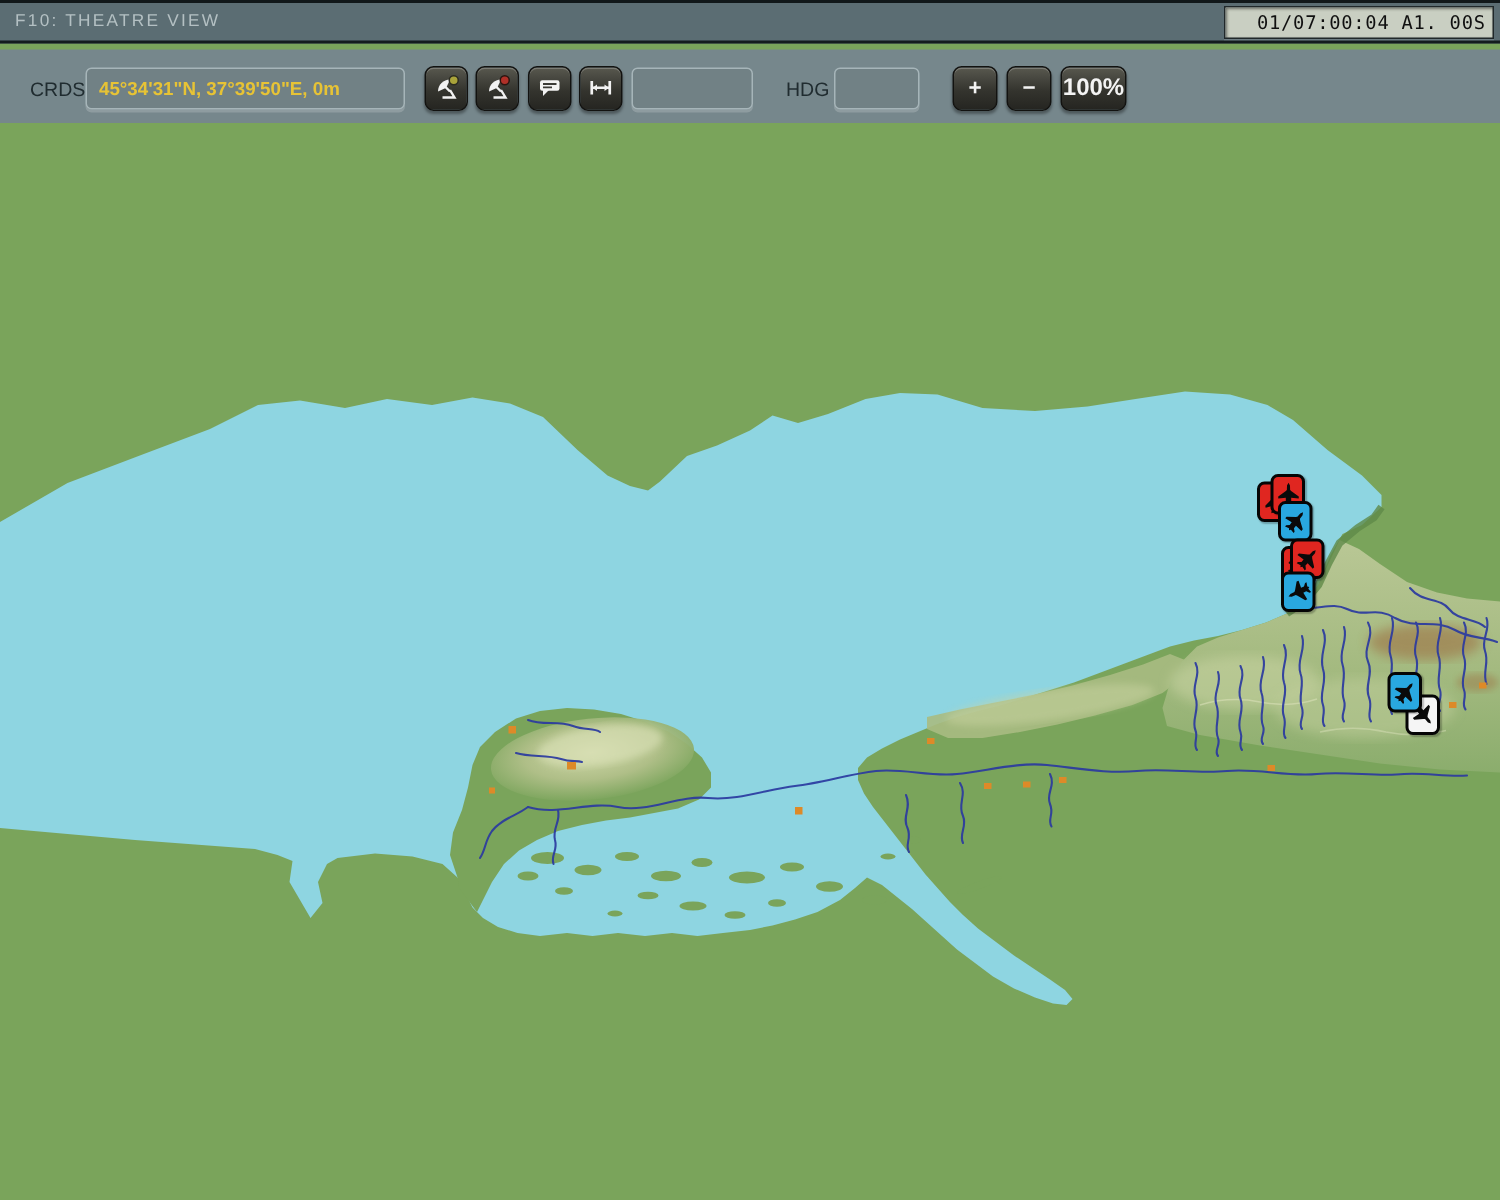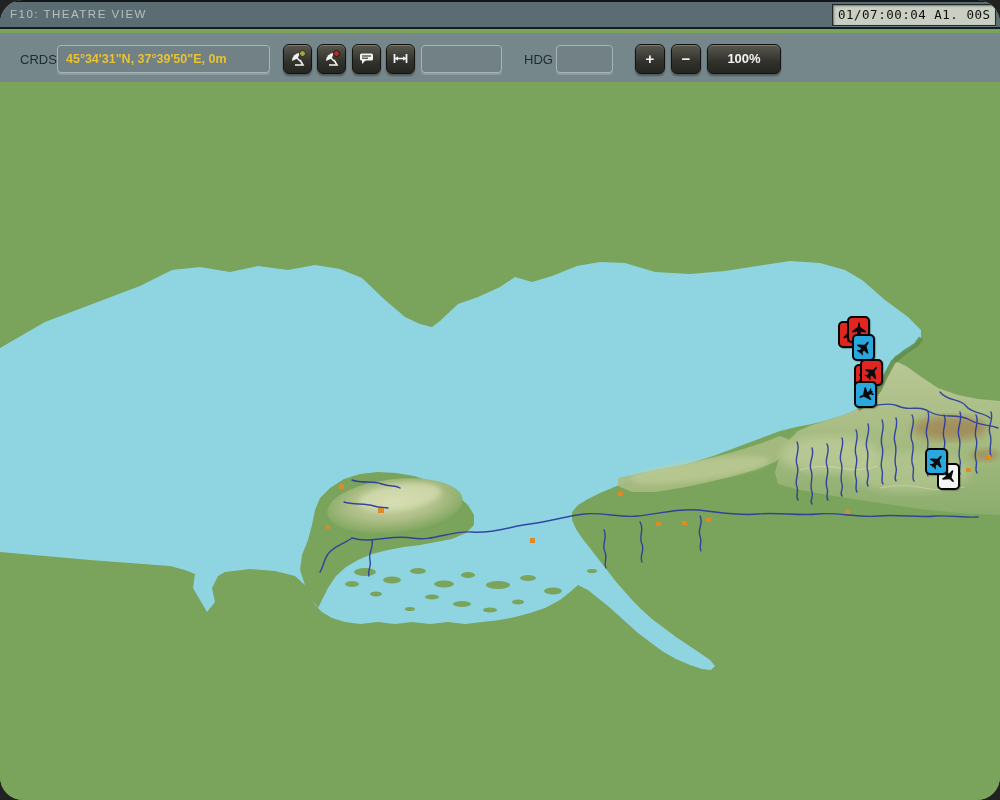--- a/index.html
+++ b/index.html
@@ -1,29 +1,29 @@
 <!DOCTYPE html>
 <html><head>
 <meta charset="utf-8">
 <style>
   html,body{margin:0;padding:0;background:#222;}
   .screen{position:relative;width:1000px;height:800px;overflow:hidden;
-    font-family:"Liberation Sans",sans-serif;background:#7aa45b;border-radius:23px;}
+    font-family:"Liberation Sans",sans-serif;background:#7aa45b;}
 
   
   .titlebar{position:absolute;left:0;top:0;width:1000px;height:29px;
     background:#5b6d73;border-top:2px solid #11181a;box-sizing:border-box;
     border-bottom:2px solid #141c1e;}
   .titlebar .title{position:absolute;left:10px;top:6px;color:#b4c0c3;
     font-size:11.5px;letter-spacing:1.5px;}
-  .clock{position:absolute;right:4px;top:2px;width:164px;height:22px;
+  .clock{position:absolute;right:4px;top:2px;width:180px;height:22px;
     background:#c9cfc2;border:1px solid #20282a;box-sizing:border-box;
     box-shadow:inset 1px 1px 2px rgba(0,0,0,.45),0 1px 0 rgba(255,255,255,.12);
     color:#101010;font-family:"DejaVu Sans Mono",monospace;font-size:12.5px;
-    line-height:20px;padding-left:5px;letter-spacing:.5px;}
+    line-height:20px;padding-left:21px;letter-spacing:.5px;}
 
   
   .toolbar{position:absolute;left:0;top:33px;width:1000px;height:53px;
     background:#76878c;border-bottom:2px solid #42514e;box-sizing:border-box;}
   .tlabel{position:absolute;color:#202c30;font-size:13px;top:19px;}
   .tfield{position:absolute;top:12px;height:28px;border:1px solid #a6b5b9;
     border-radius:4px;background:rgba(10,20,22,.05);box-sizing:border-box;
     box-shadow:0 2px 0 rgba(255,255,255,.18);}
   .coordtext{color:#e7c335;font-size:12.5px;font-weight:bold;line-height:26px;
     padding-left:8px;white-space:nowrap;}
@@ -92,21 +92,21 @@
       </svg>
     </div>
 
     <div class="tfield" style="left:421px;width:81px"></div>
 
     <span class="tlabel" style="left:524px">HDG</span>
     <div class="tfield" style="left:556px;width:57px"></div>
 
     <div class="tbtn zoomtxt" style="left:635px;width:30px">+</div>
     <div class="tbtn zoomtxt" style="left:671px;width:30px">−</div>
-    <div class="tbtn zoomtxt" style="left:707px;width:74px;font-size:13px">100%</div>
+    <div class="tbtn zoomtxt" style="left:707px;width:44px;font-size:16px">100%</div>
   </div>
 
   <div class="map">
     <svg class="base" width="1000" height="718" viewBox="0 82 1000 800" preserveAspectRatio="xMinYMin slice">
       <defs>
         <radialGradient id="kerchGrad" cx="50%" cy="42%" r="60%">
           <stop offset="0%" stop-color="#d3daac"></stop>
           <stop offset="55%" stop-color="#b2c08a"></stop>
           <stop offset="100%" stop-color="#7aa45b"></stop>
         </radialGradient>

